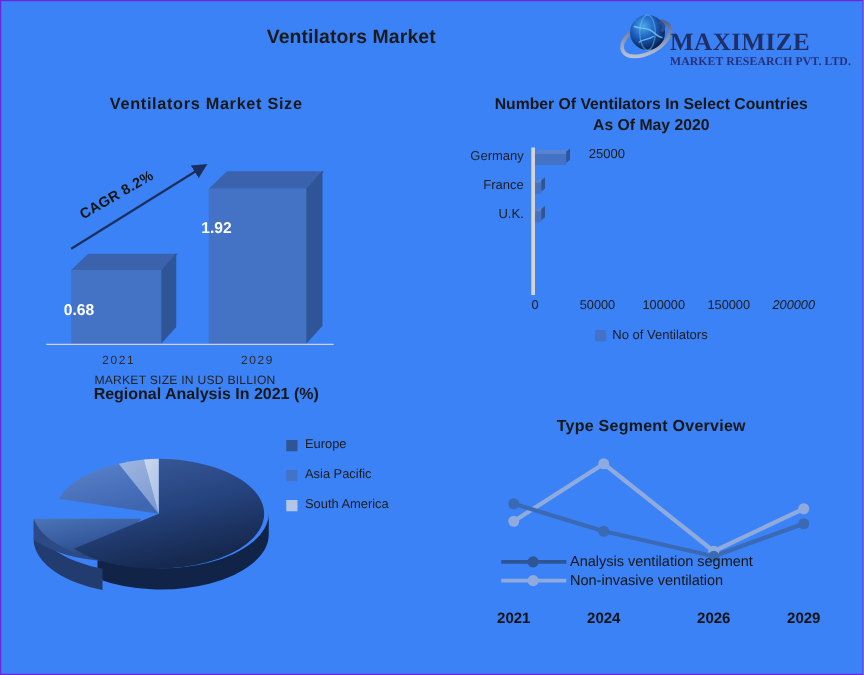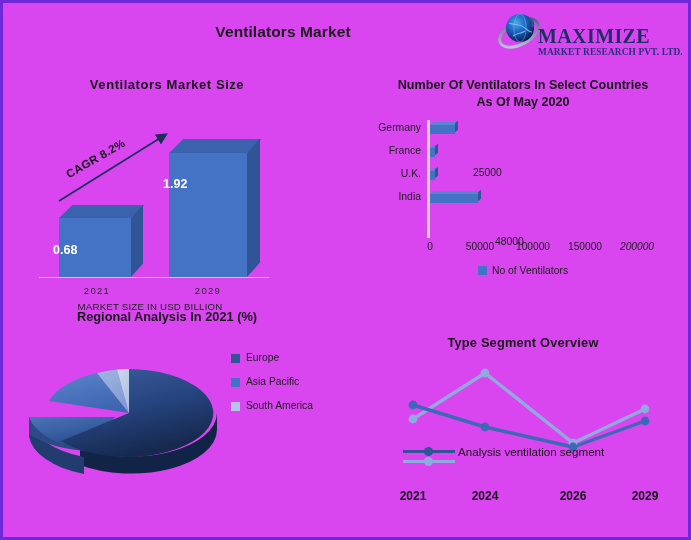--- a/index.html
+++ b/index.html
@@ -1,22 +1,22 @@
 <!DOCTYPE html>
 <html><head>
 <meta charset="utf-8">
 <style>
   html,body{margin:0;padding:0;background:#ffffff;}
   body{font-family:"Liberation Sans", sans-serif;}
   #page{
     position:relative;
     width:691px;height:540px;
     box-sizing:border-box;
-    background:#d946ef;
-    border:3px solid #6d28d9;
+    background:#3b82f6;
+    border:1px solid #6d28d9;
     overflow:hidden;
   }
   
   #header{position:absolute;left:0;top:0;width:691px;height:62px;}
   #page-title{
     position:absolute;left:0;top:20px;width:560px;
     text-align:center;
     font-size:15.5px;font-weight:bold;color:#1b1b1b;
     letter-spacing:.1px;
   }
@@ -92,21 +92,21 @@
     content:"";position:absolute;right:-3px;top:-3px;
     width:3px;height:9px;background:#2f5597;
     transform:skewY(-38deg);
   }
   .hbar::before{
     content:"";position:absolute;left:0;top:-3px;
     width:100%;height:3px;background:#5b84d0;
     transform:skewX(-50deg);transform-origin:bottom left;
   }
   .hbar-value{
-    position:absolute;top:1px;font-size:10.4px;color:#1c1c1c;margin-top:47px;
+    position:absolute;top:1px;font-size:10.4px;color:#1c1c1c;
   }
   #q2-xaxis{position:absolute;left:0;top:124px;width:336px;height:16px;}
   .xtick{position:absolute;font-size:10.2px;color:#1c1c1c;text-align:center;}
   #q2-legend{
     position:absolute;left:0;top:148px;width:336px;
     display:flex;justify-content:center;align-items:center;gap:5px;
   }
   #q2-legend .sw{width:9px;height:9px;background:#4472c4;display:inline-block;}
   #q2-legend .lb{font-size:10.4px;color:#1c1c1c;}
 
@@ -227,25 +227,20 @@
       <div class="hbar-row" style="top:25px;">
         <div class="hbar-label">France</div>
         <div class="hbar" style="width:5px;"></div>
       </div>
 
       <div class="hbar-row" style="top:48px;">
         <div class="hbar-label">U.K.</div>
         <div class="hbar" style="width:5px;"></div>
       </div>
 
-      <div class="hbar-row" style="top:71px;">
-        <div class="hbar-label">India</div>
-        <div class="hbar" style="width:48px;"></div>
-        <div class="hbar-value" style="left:140px;">48000</div>
-      </div>
 
 
       <div id="q2-xaxis">
         <div class="xtick" style="left:60px;width:30px;">0</div>
         <div class="xtick" style="left:100px;width:50px;">50000</div>
         <div class="xtick" style="left:150px;width:56px;">100000</div>
         <div class="xtick" style="left:202px;width:56px;">150000</div>
         <div class="xtick" style="left:254px;width:56px;font-style:italic;">200000</div>
       </div>
 
@@ -349,20 +344,21 @@
       <div class="l4-item">
         <span class="l4-line" style="background:#2f5597;">
           <i style="background:#2f5597;"></i>
         </span>
         <span class="l4-tx">Analysis ventilation segment</span>
       </div>
       <div class="l4-item">
         <span class="l4-line" style="background:#8faadc;">
           <i style="background:#8faadc;"></i>
         </span>
+        <span class="l4-tx">Non-invasive ventilation</span>
       </div>
     </div>
 
     <div id="q4-xaxis">
       <div class="x4" style="left:28px;width:60px;">2021</div>
       <div class="x4" style="left:100px;width:60px;">2024</div>
       <div class="x4" style="left:188px;width:60px;">2026</div>
       <div class="x4" style="left:260px;width:60px;">2029</div>
     </div>
   </div>

